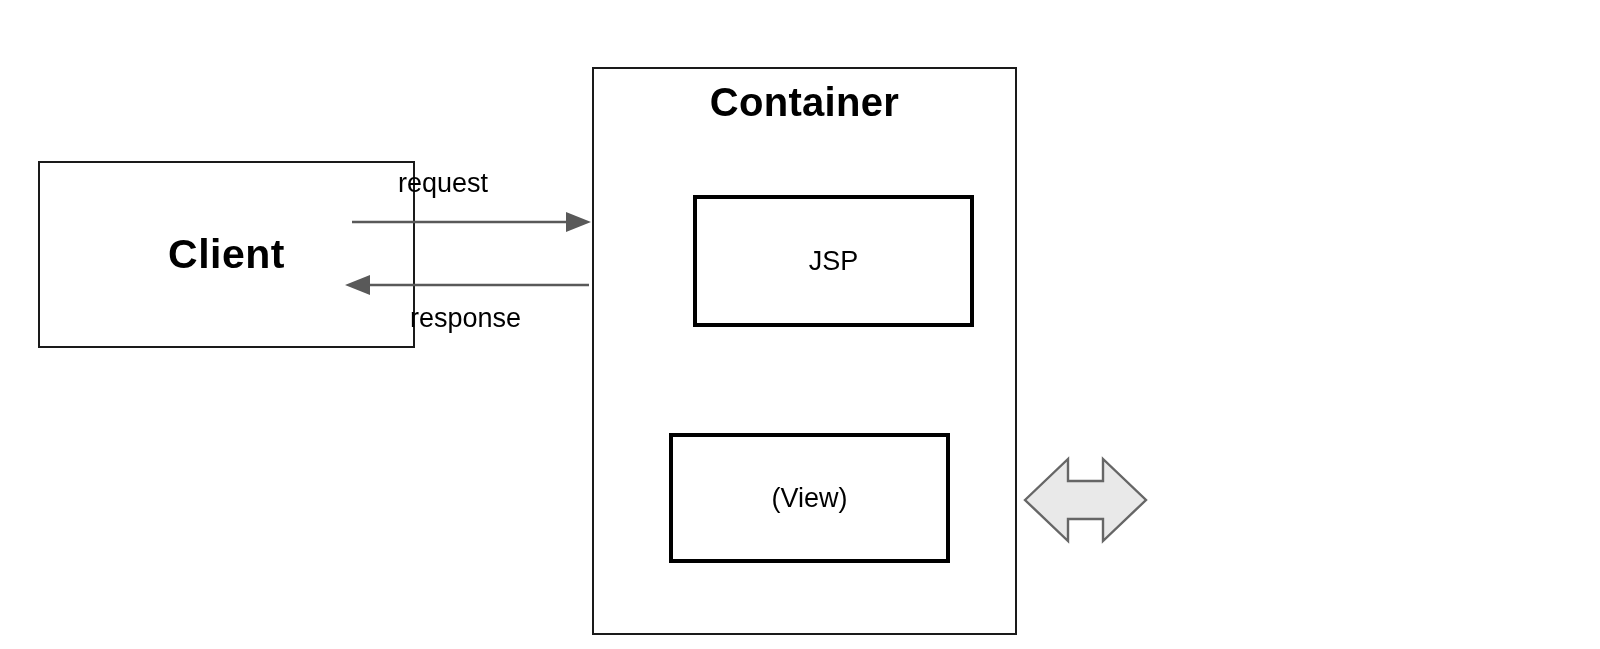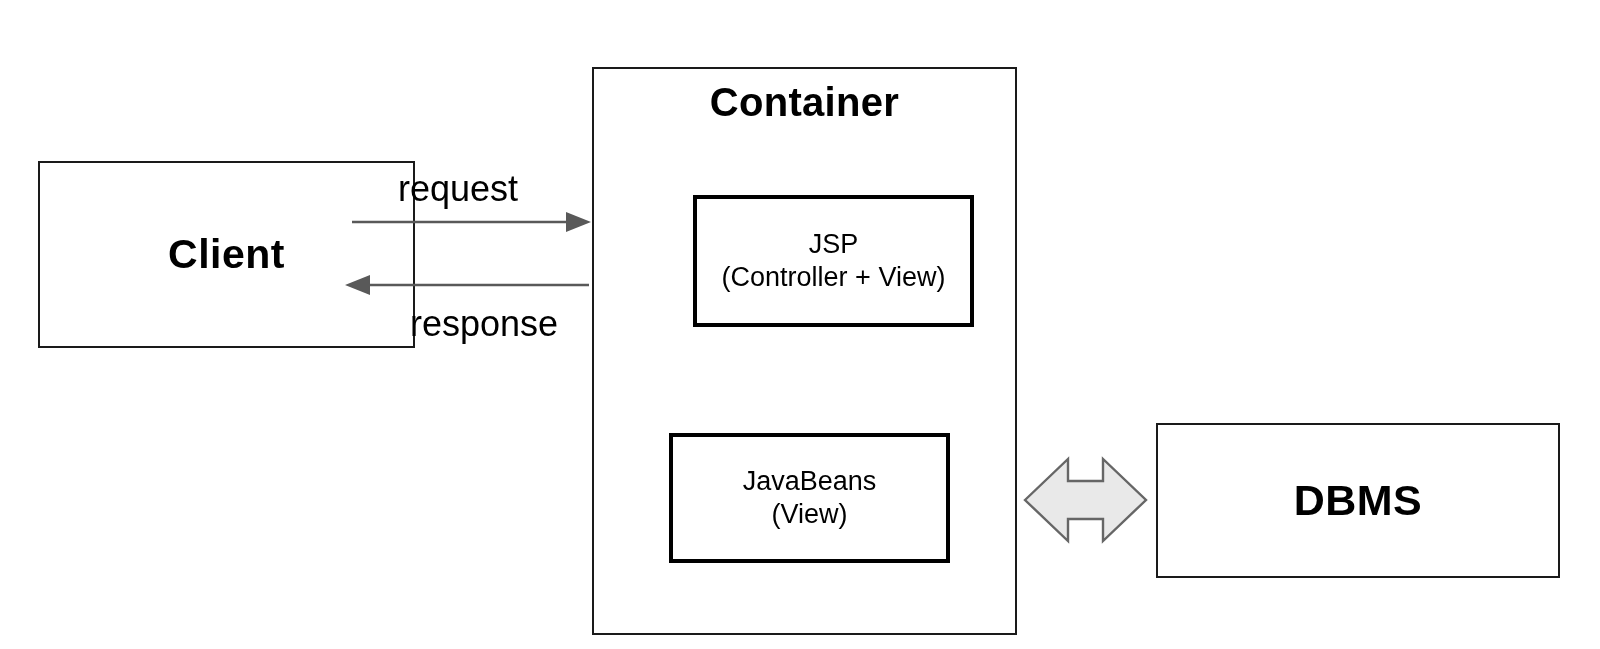--- a/index.html
+++ b/index.html
@@ -101,21 +101,21 @@
     left: 0;
     top: 0;
     width: 1600px;
     height: 649px;
     pointer-events: none;
   }
 
   
   .flow-label {
     position: absolute;
-    font-size: 36px;
+    font-size: 27px;
     color: #000000;
     white-space: nowrap;
     text-align: center;
   }
   #request-label {
     left: 398px;
     top: 168px;
   }
   #response-label {
     left: 410px;
@@ -130,31 +130,26 @@
   <div class="box box-thin" id="client-box">
     <span class="label-bold">Client</span>
   </div>
 
   <div class="box box-thin" id="container-box">
     <span class="label-bold" id="container-title">Container</span>
   </div>
 
   <div class="box box-thick" id="jsp-box">
     <span class="label-regular">JSP</span>
-    <span class="label-regular">(Controller + View)</span>
   </div>
 
   <div class="box box-thick" id="javabeans-box">
-    <span class="label-regular">JavaBeans</span>
     <span class="label-regular">(View)</span>
   </div>
 
-  <div class="box box-thin" id="dbms-box">
-    <span class="label-bold">DBMS</span>
-  </div>
 
   <div class="flow-label" id="request-label">request</div>
 
   <div class="flow-label" id="response-label">response</div>
 
   <svg id="arrow-layer" viewBox="0 0 1600 649">
 
     <g>
       <line x1="352" y1="222" x2="573" y2="222" stroke="#595959" stroke-width="2.6"></line>
       <polygon points="591,222 566,212 566,232" fill="#595959"></polygon>

